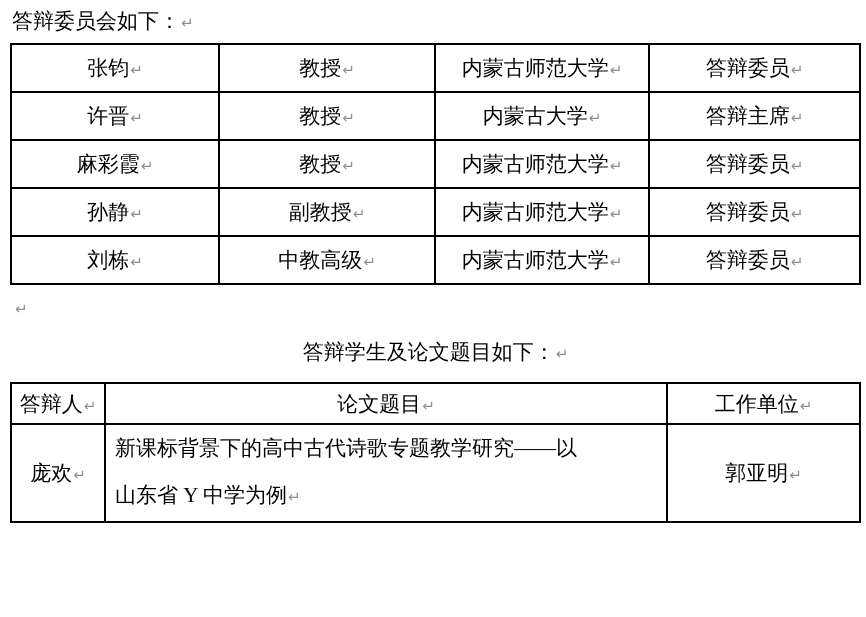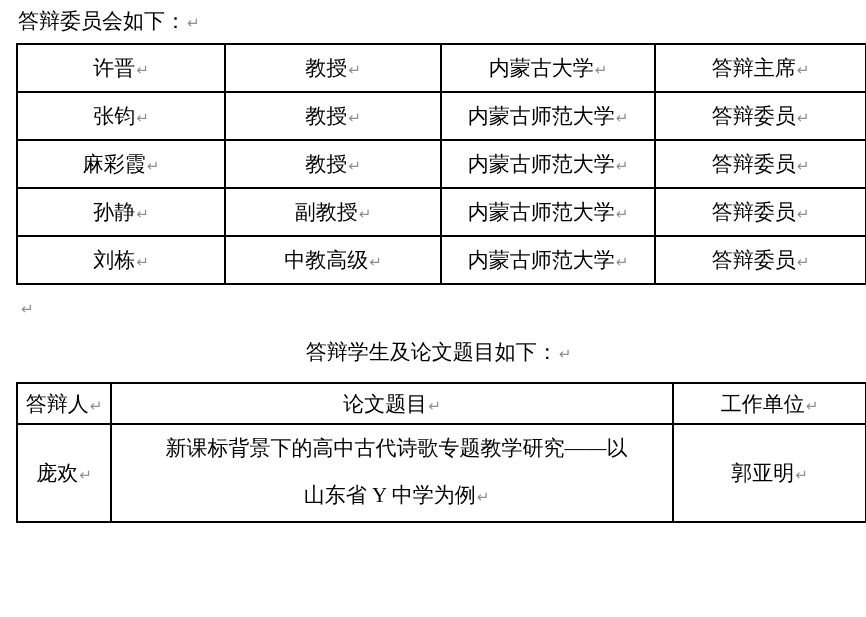--- a/index.html
+++ b/index.html
@@ -11,21 +11,21 @@
     width: 866px;
     height: 617px;
     overflow: hidden;
     font-family: "Liberation Serif", "DejaVu Serif", serif;
     color: #000000;
   }
   .page {
     box-sizing: border-box;
     width: 866px;
     height: 617px;
-    padding: 6px 7px 0 16px;
+    padding: 6px 7px 0 10px;
   }
   .doc-heading {
     font-size: 21px;
     line-height: 30px;
     margin: 0 0 5px 2px;
     white-space: nowrap;
   }
   table {
     border-collapse: collapse;
     table-layout: fixed;
@@ -36,21 +36,21 @@
     font-size: 21px;
     text-align: center;
     vertical-align: middle;
     padding: 0;
     overflow: hidden;
   }
   .t1 td { height: 46px; }
   .t1 tr.hdr td { height: 45px; }
   .t2 tr.hdr td { height: 39px; margin-top: 47px; }
   .t2 tr.r1 td { height: 46px; }
-  .t2 tr.r2 td { height: 94px; text-align: center; }
+  .t2 tr.r2 td { height: 94px; }
   .t2 td.title-left {
     text-align: left;
     padding-left: 9px;
     white-space: pre-line;
     line-height: 47px;
     vertical-align: middle;
   }
   .pmark {
     font-family: "DejaVu Sans", sans-serif;
     font-size: 15px;
@@ -76,30 +76,30 @@
 
   <table class="t1">
     <colgroup>
       <col style="width:208px">
         <col style="width:216px">
         <col style="width:214px">
         <col style="width:211px">
     </colgroup>
     <tbody>
     <tr>
+      <td><span>张钧</span><span class="pmark">↵</span></td>
+      <td><span>教授</span><span class="pmark">↵</span></td>
+      <td><span>内蒙古师范大学</span><span class="pmark">↵</span></td>
+      <td><span>答辩委员</span><span class="pmark">↵</span></td>
+    </tr>
+    <tr>
       <td><span>许晋</span><span class="pmark">↵</span></td>
       <td><span>教授</span><span class="pmark">↵</span></td>
       <td><span>内蒙古大学</span><span class="pmark">↵</span></td>
       <td><span>答辩主席</span><span class="pmark">↵</span></td>
-    </tr>
-    <tr>
-      <td><span>张钧</span><span class="pmark">↵</span></td>
-      <td><span>教授</span><span class="pmark">↵</span></td>
-      <td><span>内蒙古师范大学</span><span class="pmark">↵</span></td>
-      <td><span>答辩委员</span><span class="pmark">↵</span></td>
     </tr>
     <tr>
       <td><span>麻彩霞</span><span class="pmark">↵</span></td>
       <td><span>教授</span><span class="pmark">↵</span></td>
       <td><span>内蒙古师范大学</span><span class="pmark">↵</span></td>
       <td><span>答辩委员</span><span class="pmark">↵</span></td>
     </tr>
     <tr>
       <td><span>孙静</span><span class="pmark">↵</span></td>
       <td><span>副教授</span><span class="pmark">↵</span></td>

